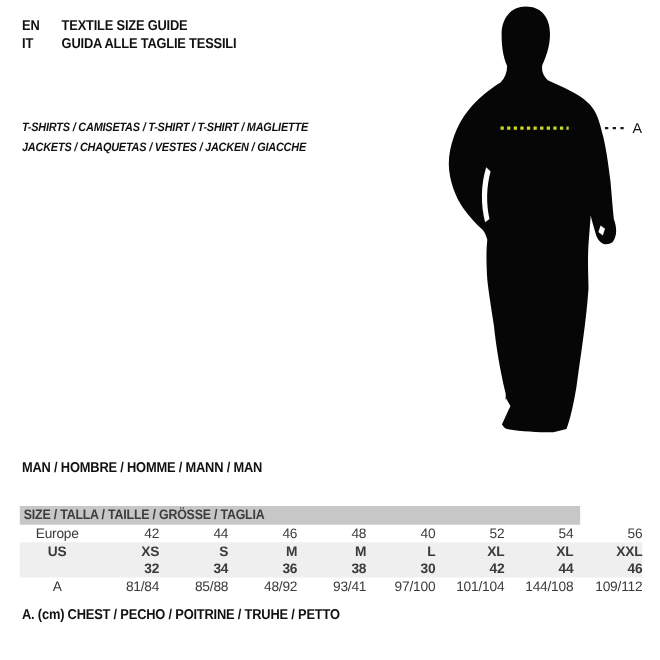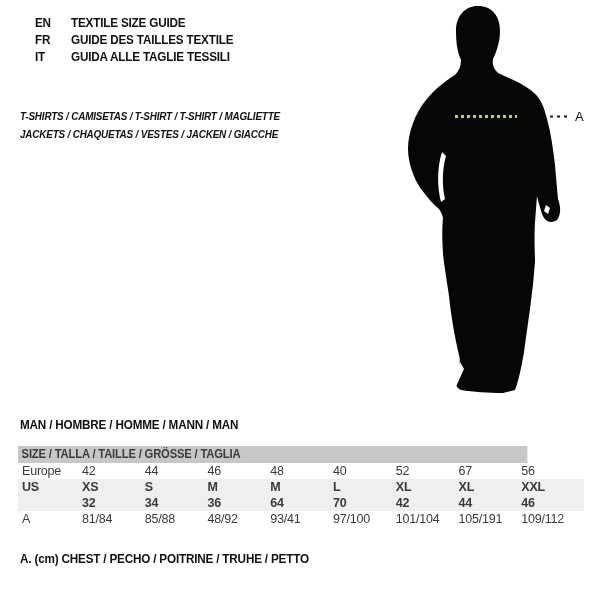--- a/index.html
+++ b/index.html
@@ -3,64 +3,60 @@
 <meta charset="utf-8">
 <style>
   html,body{margin:0;padding:0;background:#fff;}
   .canvas{
     position:relative;width:600px;height:600px;background:#fff;overflow:hidden;
     font-family:"Liberation Sans",sans-serif;color:#111;
   }
   
   .cond{transform:scaleX(0.9);transform-origin:0 50%;white-space:nowrap;letter-spacing:-0.2px;}
 
-  .lang-list{position:absolute;left:35px;top:14px;}
+  .lang-list{position:absolute;left:20px;top:14px;}
   .lang-row{display:flex;font-size:13px;font-weight:700;line-height:17px;}
   .lang-code{width:36px;flex:0 0 36px;}
   .lang-label{white-space:nowrap;}
 
   .categories{position:absolute;left:20px;top:108px;font-size:11px;font-weight:700;line-height:17.5px;font-style:italic;}
 
   .figure-svg{position:absolute;left:400px;top:0;width:200px;height:410px;}
   .sil{fill:var(--silhouette,#060606);}
   .cutout{fill:#ffffff;}
   .measure-dash{stroke:var(--measure-dash,#c9d629);stroke-width:3;stroke-dasharray:3 3;fill:none;}
   .ext-dash{stroke:#1a1a1a;stroke-width:2;stroke-dasharray:3 4;fill:none;}
   .measure-letter{font-family:"Liberation Sans",sans-serif;font-size:13px;fill:#111;}
 
   .section-title{position:absolute;left:20px;top:416px;font-size:13px;font-weight:700;line-height:17px;}
 
-  .size-table{position:absolute;left:18px;top:446px;width:566px;}
+  .size-table{position:absolute;left:18px;top:460px;width:566px;}
   .t-header{
     background:var(--header-bg,#c7c7c7);color:#3c3c3c;height:17px;line-height:17px;
     font-size:12.5px;font-weight:600;padding-left:4px;box-sizing:border-box;
   }
   .t-row{
     display:grid;grid-template-columns:64px repeat(8,1fr);
     height:16px;line-height:16px;font-size:12.5px;color:#3a3a3a;letter-spacing:-0.2px;
   }
   .t-row.shaded{background:var(--band-bg,#efefef);font-weight:bold;}
-  .t-label{padding-left:4px;text-align:left;}
-  .t-cell{text-align:left;}
+  .t-label{padding-left:4px;text-align:center;}
+  .t-cell{text-align:right;}
 
   .footnote{position:absolute;left:20px;top:550px;font-size:13px;font-weight:700;line-height:17px;}
 </style>
 </head>
 <body>
 
 <div class="canvas">
 
   <div class="lang-list">
     <div class="lang-row">
       <span class="lang-code cond">EN</span>
       <span class="lang-label cond">TEXTILE SIZE GUIDE</span>
-    </div>
-    <div class="lang-row">
-      <span class="lang-code cond">FR</span>
-      <span class="lang-label cond">GUIDE DES TAILLES TEXTILE</span>
     </div>
     <div class="lang-row">
       <span class="lang-code cond">IT</span>
       <span class="lang-label cond">GUIDA ALLE TAGLIE TESSILI</span>
     </div>
   </div>
 
   <div class="categories">
     <div class="cond">T-SHIRTS / CAMISETAS / T-SHIRT / T-SHIRT / MAGLIETTE</div>
     <div class="cond">JACKETS / CHAQUETAS / VESTES / JACKEN / GIACCHE</div>
@@ -118,56 +114,56 @@
     <div class="t-header cond">SIZE / TALLA / TAILLE / GRÖSSE / TAGLIA</div>
 
     <div class="t-row">
       <span class="t-label">Europe</span>
       <span class="t-cell">42</span>
       <span class="t-cell">44</span>
       <span class="t-cell">46</span>
       <span class="t-cell">48</span>
       <span class="t-cell">40</span>
       <span class="t-cell">52</span>
-      <span class="t-cell">67</span>
+      <span class="t-cell">54</span>
       <span class="t-cell">56</span>
     </div>
 
     <div class="t-row shaded">
       <span class="t-label">US</span>
       <span class="t-cell">XS</span>
       <span class="t-cell">S</span>
       <span class="t-cell">M</span>
       <span class="t-cell">M</span>
       <span class="t-cell">L</span>
       <span class="t-cell">XL</span>
       <span class="t-cell">XL</span>
       <span class="t-cell">XXL</span>
     </div>
 
     <div class="t-row shaded">
       <span class="t-label"></span>
       <span class="t-cell">32</span>
       <span class="t-cell">34</span>
       <span class="t-cell">36</span>
-      <span class="t-cell">64</span>
-      <span class="t-cell">70</span>
+      <span class="t-cell">38</span>
+      <span class="t-cell">30</span>
       <span class="t-cell">42</span>
       <span class="t-cell">44</span>
       <span class="t-cell">46</span>
     </div>
 
     <div class="t-row">
       <span class="t-label">A</span>
       <span class="t-cell">81/84</span>
       <span class="t-cell">85/88</span>
       <span class="t-cell">48/92</span>
       <span class="t-cell">93/41</span>
       <span class="t-cell">97/100</span>
       <span class="t-cell">101/104</span>
-      <span class="t-cell">105/191</span>
+      <span class="t-cell">144/108</span>
       <span class="t-cell">109/112</span>
     </div>
   </div>
 
   <div class="footnote cond">A. (cm) CHEST / PECHO / POITRINE / TRUHE / PETTO</div>
 
 </div>
 
 </body></html>

